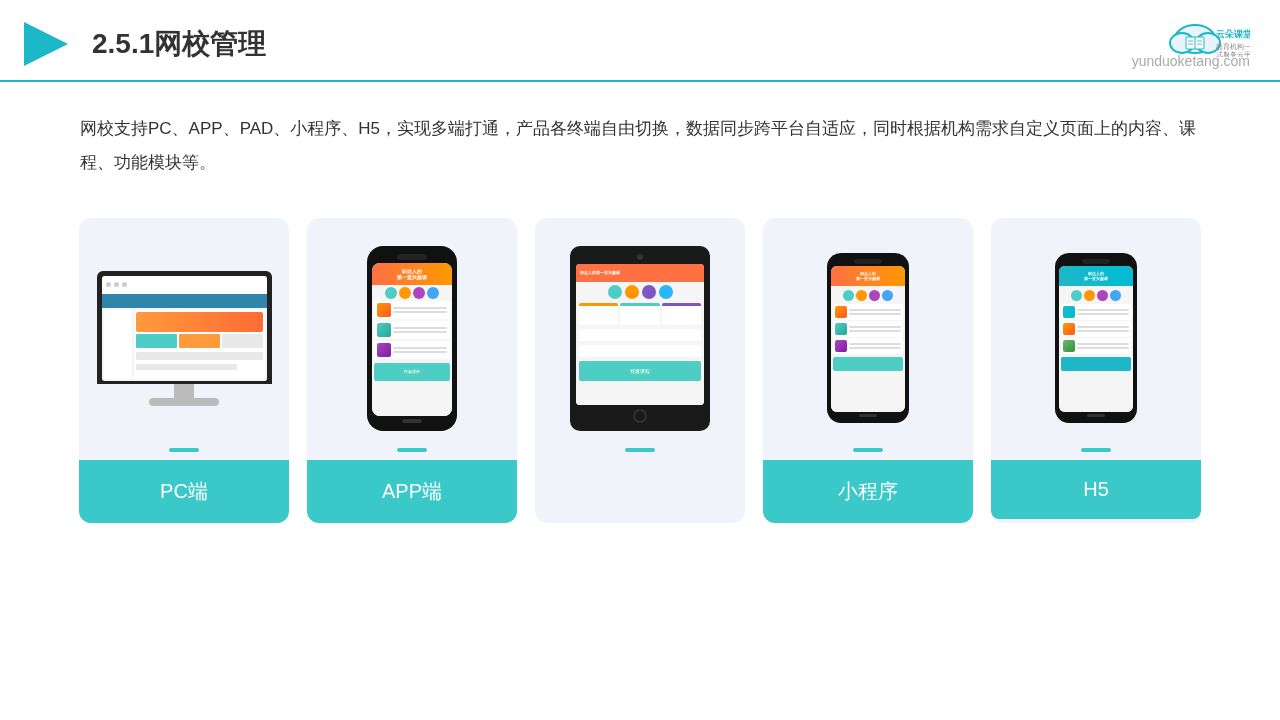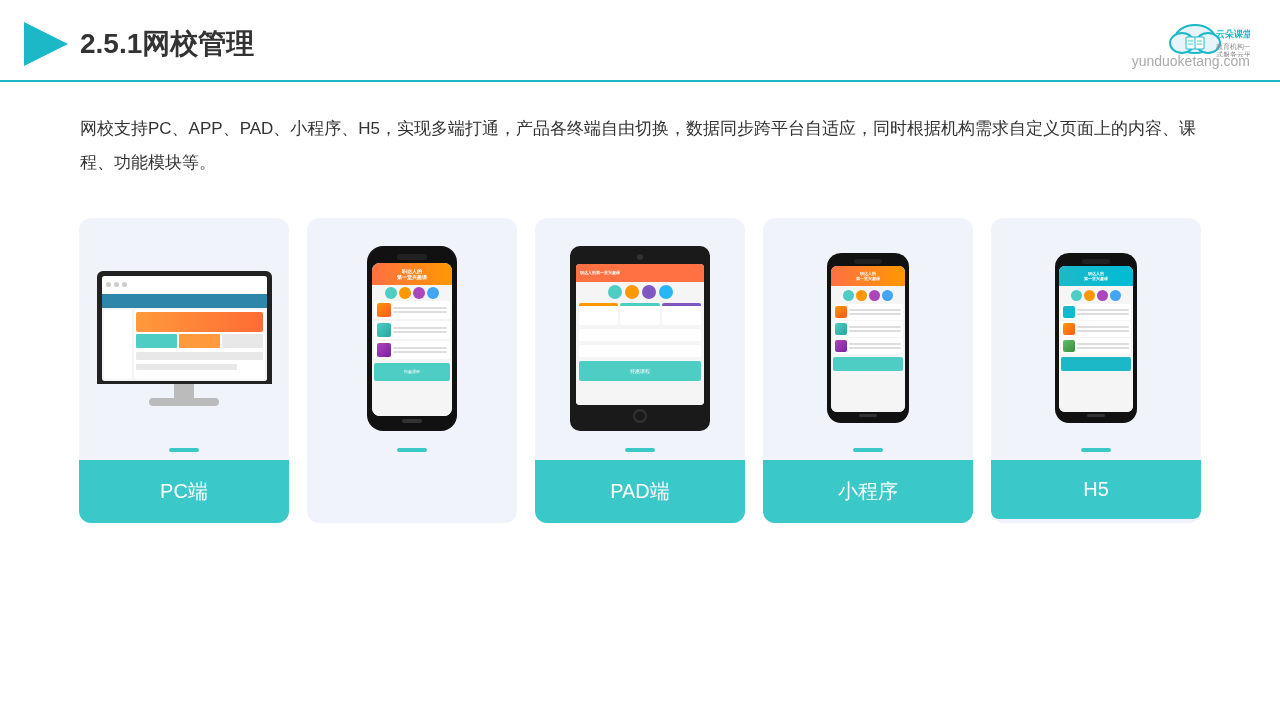--- a/index.html
+++ b/index.html
@@ -16,21 +16,21 @@
       display: flex;
       align-items: center;
       justify-content: space-between;
       padding: 18px 30px 10px 20px;
       border-bottom: 2px solid #1db8c8;
     }
 
     .header-left {
       display: flex;
       align-items: center;
-      gap: 8px;
+      gap: 20px;
     }
 
     .play-icon {
       width: 52px;
       height: 52px;
     }
 
     .page-title {
       font-size: 28px;
       font-weight: bold;
@@ -584,20 +584,21 @@
               </div>
               <div style="height:18px;background:#4ecdc4;border-radius:2px;margin-top:2px;display:flex;align-items:center;justify-content:center;">
                 <span style="font-size:4px;color:#fff;">特惠课程</span>
               </div>
             </div>
           </div>
           <div class="phone-home"></div>
         </div>
       </div>
       <div class="badge-strip"></div>
+      <div class="card-label">APP端</div>
     </div>
 
     <div class="card">
       <div class="card-image-area">
         <div class="tablet">
           <div class="tablet-camera"></div>
           <div class="tablet-screen">
             <div class="tablet-screen-header">
               <div class="tablet-header-text">职达人的第一堂兴趣课</div>
             </div>
@@ -617,21 +618,20 @@
               <div style="height:12px;background:#fff;border-radius:2px;margin-top:2px;"></div>
               <div style="height:20px;background:#4ecdc4;border-radius:2px;margin-top:2px;display:flex;align-items:center;justify-content:center;">
                 <span style="font-size:5px;color:#fff;">特惠课程</span>
               </div>
             </div>
           </div>
           <div class="tablet-home-btn"></div>
         </div>
       </div>
       <div class="badge-strip"></div>
-      <div class="card-label">PAD端</div>
     </div>
 
     <div class="card">
       <div class="card-image-area">
         <div class="phone-mini">
           <div class="phone-mini-notch"></div>
           <div class="phone-mini-screen">
             <div class="phone-mini-header">
               <div class="phone-mini-header-text">职达人的<br>第一堂兴趣课</div>
             </div>

